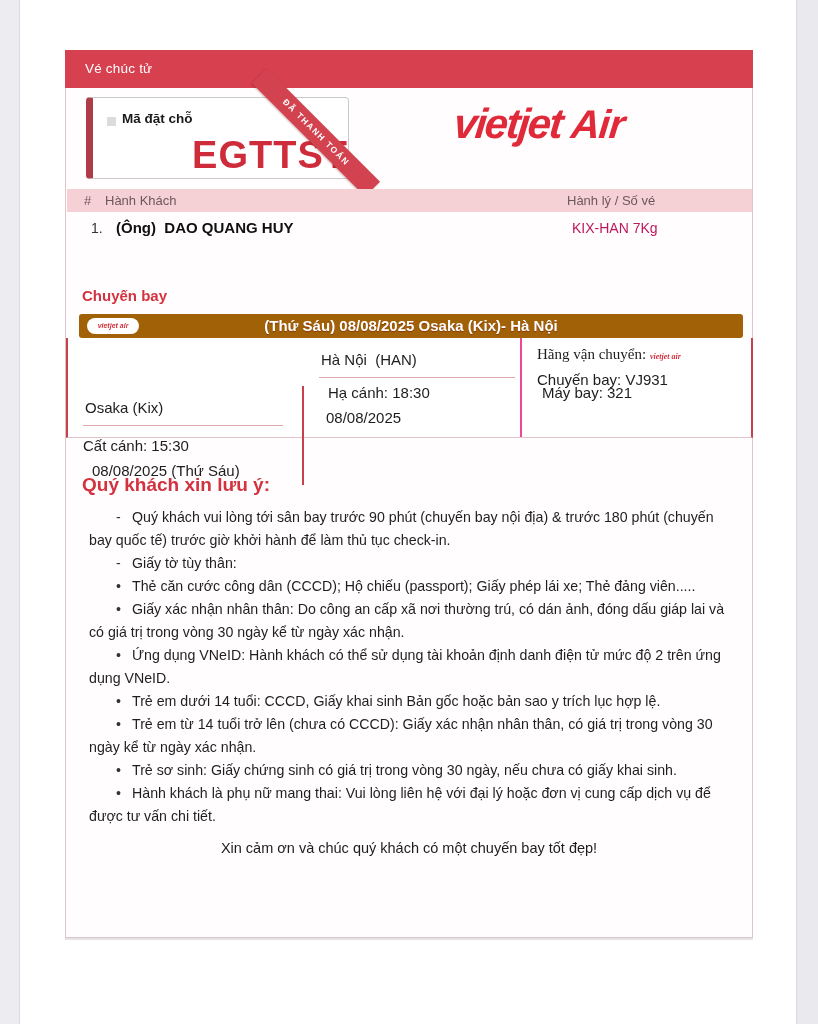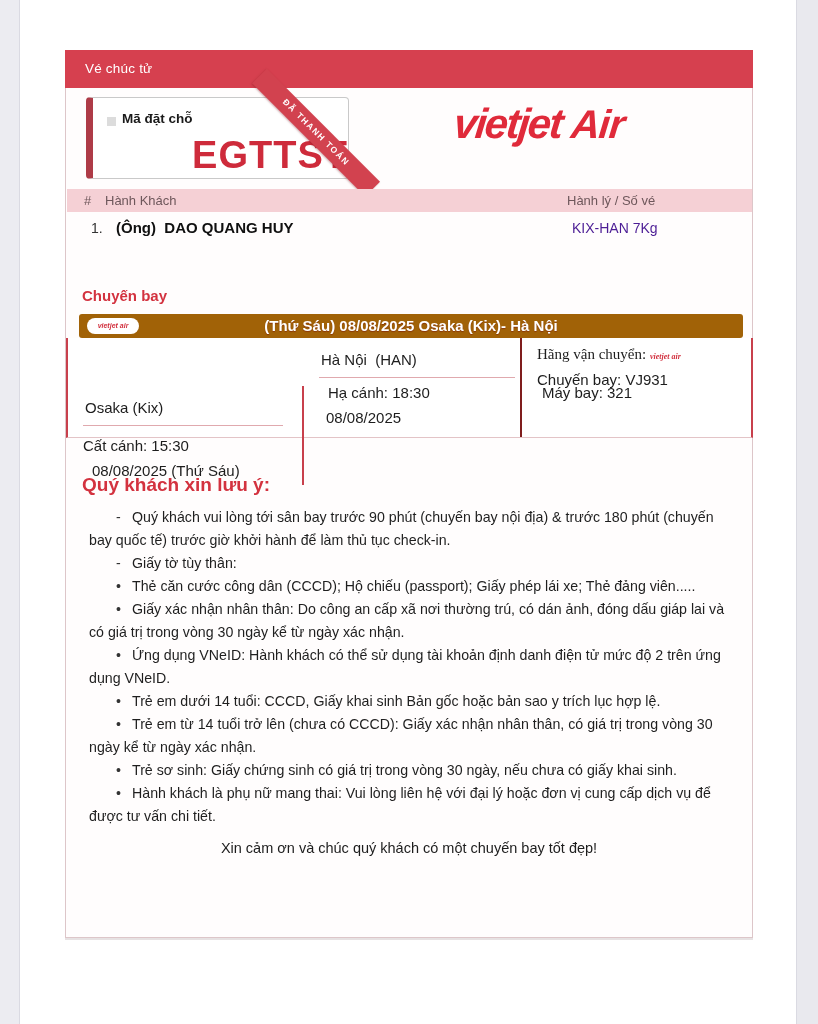--- a/index.html
+++ b/index.html
@@ -43,39 +43,39 @@
 
   
   .pax-header { position:absolute; left:1px; top:101px; width:685px; height:23px;
                 background:#f5d0d5; color:#6e575b; font-size:13px; line-height:23px; }
   .pax-header .h-idx { position:absolute; left:17px; }
   .pax-header .h-name { position:absolute; left:38px; }
   .pax-header .h-bag { position:absolute; left:500px; }
   .pax-row { position:absolute; left:1px; top:128px; width:685px; height:24px; line-height:24px; }
   .pax-row .c-idx { position:absolute; left:24px; font-size:14px; color:#333; }
   .pax-row .c-name { position:absolute; left:49px; font-size:15px; font-weight:bold; color:#101010; }
-  .pax-row .c-bag { position:absolute; left:505px; font-size:14px; color:#4c1d95; }
+  .pax-row .c-bag { position:absolute; left:505px; font-size:14px; color:#be185d; }
 
   
   .section-title { position:absolute; left:16px; top:199px; font-size:15px; font-weight:bold; color:#d3323f; }
   .flight-bar { position:absolute; left:13px; top:226px; width:664px; height:24px;
                 background:#a16207; border-radius:3px; }
   .flight-bar .pill { position:absolute; left:8px; top:4px; width:52px; height:16px;
                       background:#fff; border-radius:8px; text-align:center;
                       font-size:7px; font-weight:bold; font-style:italic; color:#d2303e; line-height:16px; }
   .flight-bar .route { position:absolute; left:0; right:0; text-align:center; color:#fff;
                        font-size:15px; font-weight:bold; line-height:24px;
                        text-shadow:0 1px 1px rgba(110,0,10,.45); }
   .flight-grid { position:absolute; left:0px; top:250px; width:687px; height:100px;
                  display:flex; background:#fff;
                  border-left:2px solid #c8404c; border-right:2px solid #c8404c;
                  border-bottom:1px solid #e3c4c7; }
   .fcol { position:relative; height:100%; }
   .fcol-1 { width:236px; border-right:2px solid #c8404c;margin-top:48px; }
-  .fcol-2 { width:218px; border-right:2px solid #7f1d1d; }
+  .fcol-2 { width:218px; border-right:2px solid #ec4899; }
   .fcol-3 { width:220px; }
   .fcol .city { position:absolute; left:17px; top:13px; font-size:15px; color:#1d1d1d; }
   .fcol .city-rule { position:absolute; left:15px; top:39px; height:1px; background:#e0a9ae; }
   .fcol-1 .city-rule { width:200px; }
   .fcol-2 .city-rule { width:196px; }
   .fcol .time { position:absolute; left:15px; top:51px; font-size:15px; color:#1d1d1d; }
   .fcol .fdate { position:absolute; left:24px; top:76px; font-size:15px; color:#1d1d1d; }
   .fcol-2 .time { left:24px; top:46px; }
   .fcol-2 .fdate { left:22px; top:71px; }
   .fcol-3 .line1 { position:absolute; left:15px; top:8px;  font-size:15px; color:#1d1d1d; white-space:nowrap;font-family:Liberation Serif, serif; }

